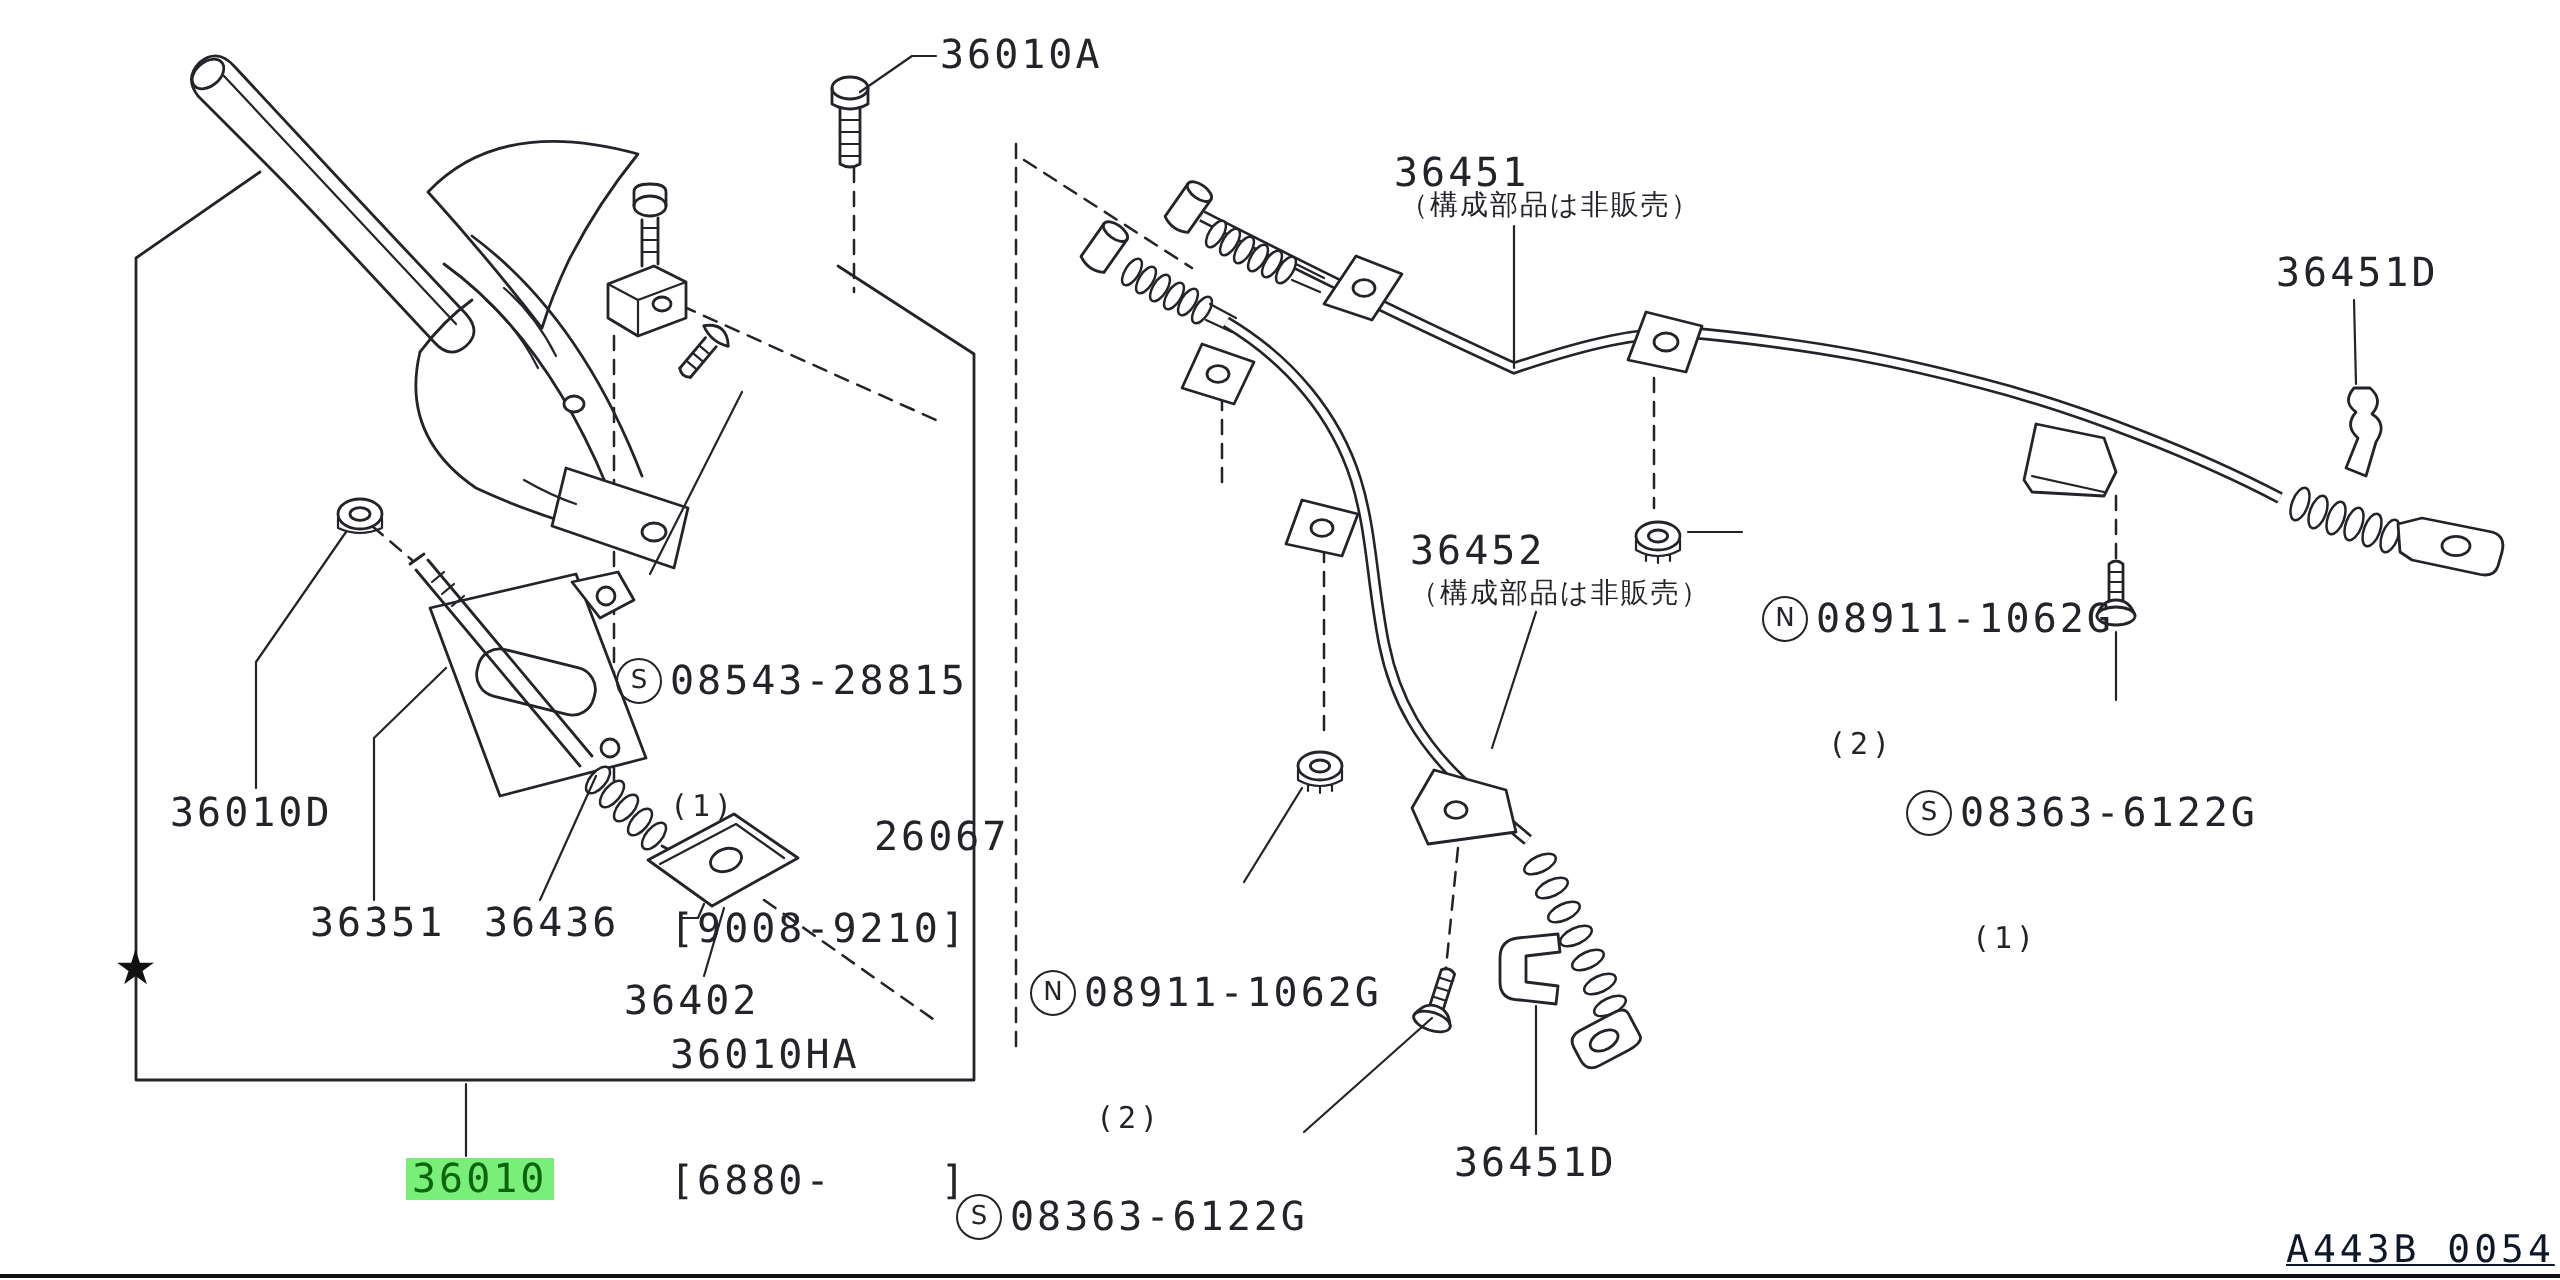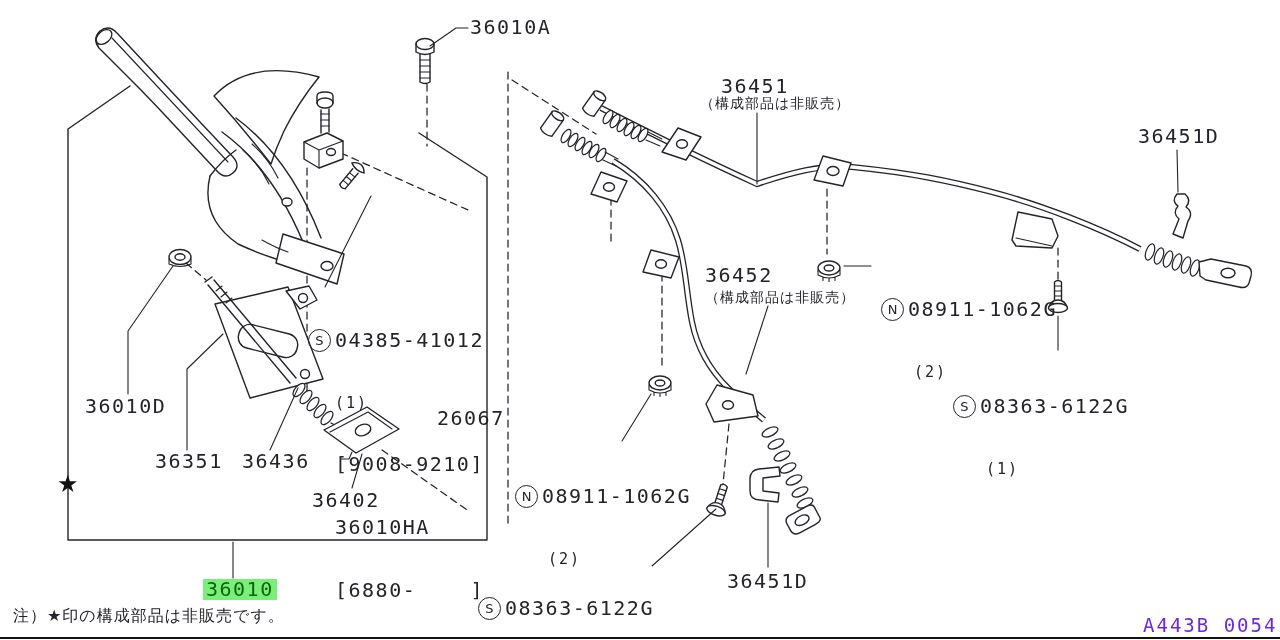--- a/index.html
+++ b/index.html
@@ -17,21 +17,21 @@
       white-space:pre;color:#23232a;}
   .pl .row{display:flex;align-items:center;}
   .jp{font:14px/17px "DejaVu Sans",sans-serif;letter-spacing:1px;margin-left:24px;}
   .qty{font-size:15px;line-height:18px;letter-spacing:2px;}
   .badge{display:inline-block;width:21px;height:21px;border:1.7px solid #23232a;border-radius:50%;
          font:13px/21px "DejaVu Sans",sans-serif;letter-spacing:0;text-align:center;margin-right:4px;
          flex:0 0 auto;}
   .ind{margin-left:27px;}
   .hl{background:#79ef79;color:#0c650c;padding:0 3px;text-align:right;}
   .note{position:absolute;font:16px/20px "DejaVu Sans",sans-serif;letter-spacing:1px;color:#23232a;}
-  .sheet{position:absolute;font:19px/20px "DejaVu Sans Mono",monospace;letter-spacing:2px;color:#6d28d9;}
+  .sheet{position:absolute;font:19px/20px "DejaVu Sans Mono",monospace;letter-spacing:2px;color:#0f172a;text-decoration:underline;}
   .star{position:absolute;font:24px/24px "DejaVu Sans",sans-serif;color:#111;}
   .bottom-rule{position:absolute;left:0;bottom:1px;width:1280px;height:2px;background:#111;}
 </style>
 </head>
 <body>
 
 <div class="stage">
 
   <svg width="1280" height="640" viewBox="0 0 1280 640">
 
@@ -232,29 +232,29 @@
       <path d="M233,578 V542"></path>
       <path d="M128,394 L128,331 L173,266"></path>
       <path d="M187,450 L187,369 L223,334"></path>
       <path d="M270,450 L298,388"></path>
       <path d="M352,488 L362,454"></path>
     </g>
   </svg>
 
   <div class="pl" style="left:470px;top:17px">36010A</div>
 
-  <div class="pl" style="left:721px;top:76px">36451</div>
+  <div class="pl" style="left:697px;top:76px">36451</div>
   <div class="pl jp" style="left:676px;top:95px">（構成部品は非販売）</div>
 
   <div class="pl" style="left:1138px;top:126px">36451D</div>
 
   <div class="pl" style="left:308px;top:287px">
     <div class="row">
       <span class="badge">S</span>
-      <span>04385-41012</span>
+      <span>08543-28815</span>
     </div>
     <div class="qty ind">(1)</div>
     <div class="ind">[9008-9210]</div>
     <div class="ind">36010HA</div>
     <div class="ind">[6880-    ]</div>
   </div>
 
   <div class="pl" style="left:437px;top:408px">26067</div>
 
   <div class="pl" style="left:705px;top:265px">36452</div>
@@ -296,16 +296,15 @@
     </div>
     
   </div>
 
   <div class="pl" style="left:727px;top:571px">36451D</div>
 
   <div class="pl hl" style="left:203px;top:579px">36010</div>
 
   <div class="star" style="left:57px;top:472px">★</div>
 
-  <div class="note" style="left:13px;top:606px">注）★印の構成部品は非販売です。</div>
   <div class="sheet" style="left:1143px;top:615px">A443B 0054</div>
   <div class="bottom-rule"></div>
 </div>
 
 </body></html>

